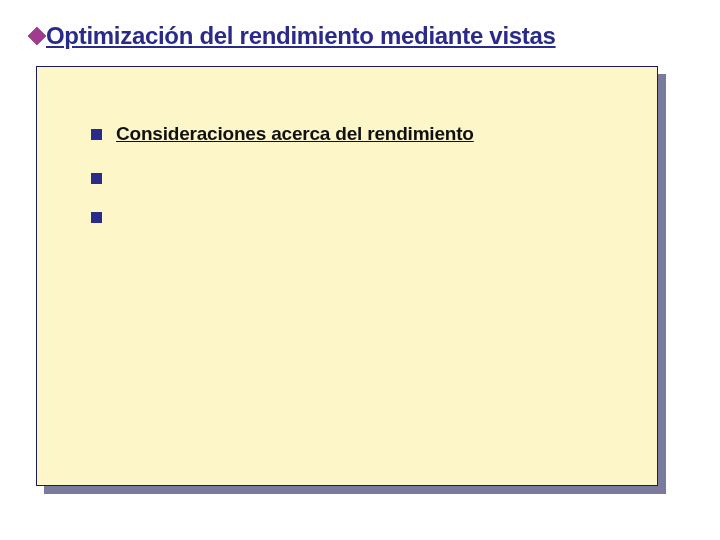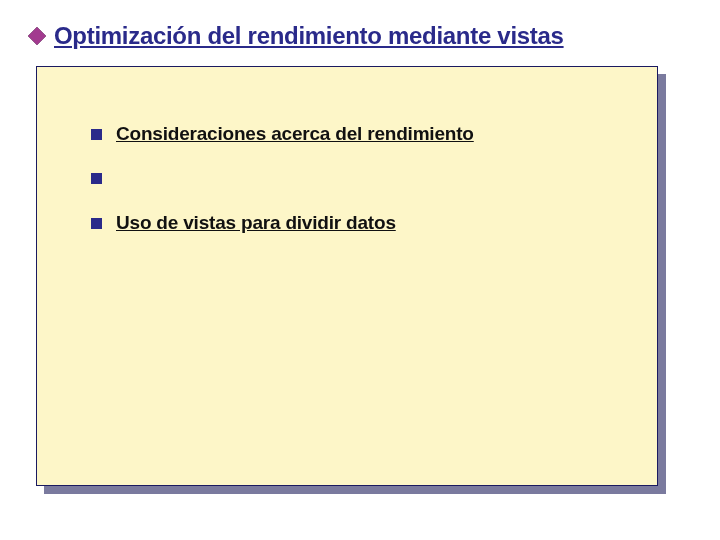--- a/index.html
+++ b/index.html
@@ -10,21 +10,20 @@
     font-family: Arial, Helvetica, sans-serif;
     position: relative;
     overflow: hidden;
   }
   .title-row {
     position: absolute;
     top: 22px;
     left: 28px;
     display: flex;
     align-items: center;
-    gap: 8px;
   }
   .diamond-icon {
     width: 18px;
     height: 18px;
     flex-shrink: 0;
   }
   .title-text {
     font-size: 24px;
     font-weight: bold;
     color: #2a2a8a;
@@ -89,16 +88,15 @@
     <span class="square-bullet"></span>
     <a href="#" class="item-text">Consideraciones acerca del rendimiento</a>
   </div>
 
   <div class="item-row">
     <span class="square-bullet"></span>
   </div>
 
   <div class="item-row">
     <span class="square-bullet"></span>
-    <a href="#" class="item-text">Uso de vistas para dividir datos</a>
   </div>
 
 </div>
 
 </body></html>

